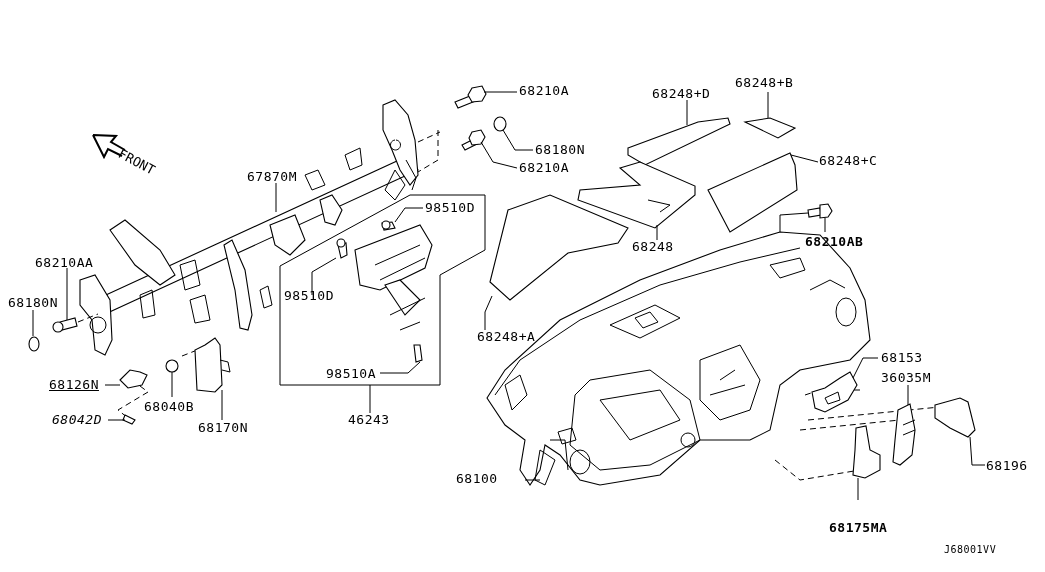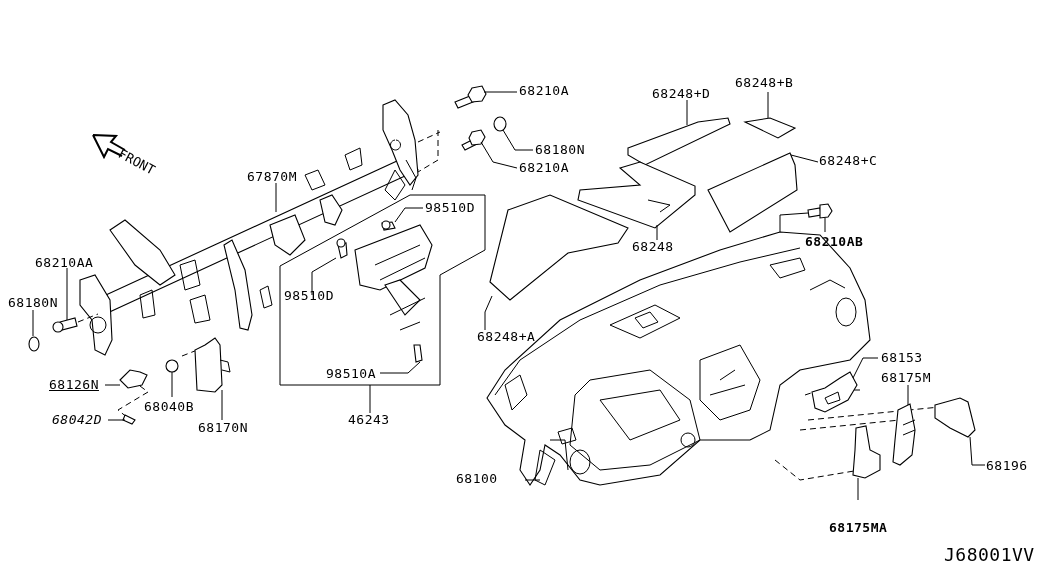--- a/index.html
+++ b/index.html
@@ -21,21 +21,21 @@
     font-family: "DejaVu Sans Mono", monospace;
     font-size: 13px;
     color: #000;
     transform: rotate(28deg);
     transform-origin: left top;
     white-space: nowrap;
   }
   .diagram-code {
     position: absolute;
     font-family: "DejaVu Sans Mono", monospace;
-    font-size: 18px;
+    font-size: 10px;
     color: #000;
     letter-spacing: 0.5px;
   }
   .ln { stroke: #000; stroke-width: 1; fill: none; }
   .dash { stroke: #000; stroke-width: 1; fill: none; stroke-dasharray: 6 4; }
   .part { stroke: #000; stroke-width: 1.1; fill: #fff; }
   .thick { stroke: #000; stroke-width: 2; fill: none; }
 </style>
 </head>
 <body>
@@ -230,20 +230,20 @@
 <div class="part-label" style="left:632px; top:240px;">68248</div>
 <div class="part-label" style="left:805px; top:235px;font-weight:bold;">68210AB</div>
 <div class="part-label" style="left:454px; top:330px;margin-left:23px;">68248+A</div>
 <div class="part-label" style="left:326px; top:367px;">98510A</div>
 <div class="part-label" style="left:348px; top:413px;">46243</div>
 <div class="part-label" style="left:49px; top:378px;text-decoration:underline;">68126N</div>
 <div class="part-label" style="left:144px; top:400px;">68040B</div>
 <div class="part-label" style="left:52px; top:413px;font-style:italic;">68042D</div>
 <div class="part-label" style="left:198px; top:421px;">68170N</div>
 <div class="part-label" style="left:881px; top:351px;">68153</div>
-<div class="part-label" style="left:881px; top:371px;">68175M</div>
+<div class="part-label" style="left:881px; top:371px;">36035M</div>
 <div class="part-label" style="left:986px; top:459px;">68196</div>
 <div class="part-label" style="left:456px; top:472px;">68100</div>
 <div class="part-label" style="left:829px; top:521px;font-weight:bold;">68175MA</div>
 
 <div class="diagram-code" style="left:944px; top:544px;">J68001VV</div>
 
 </div>
 
 </body></html>

